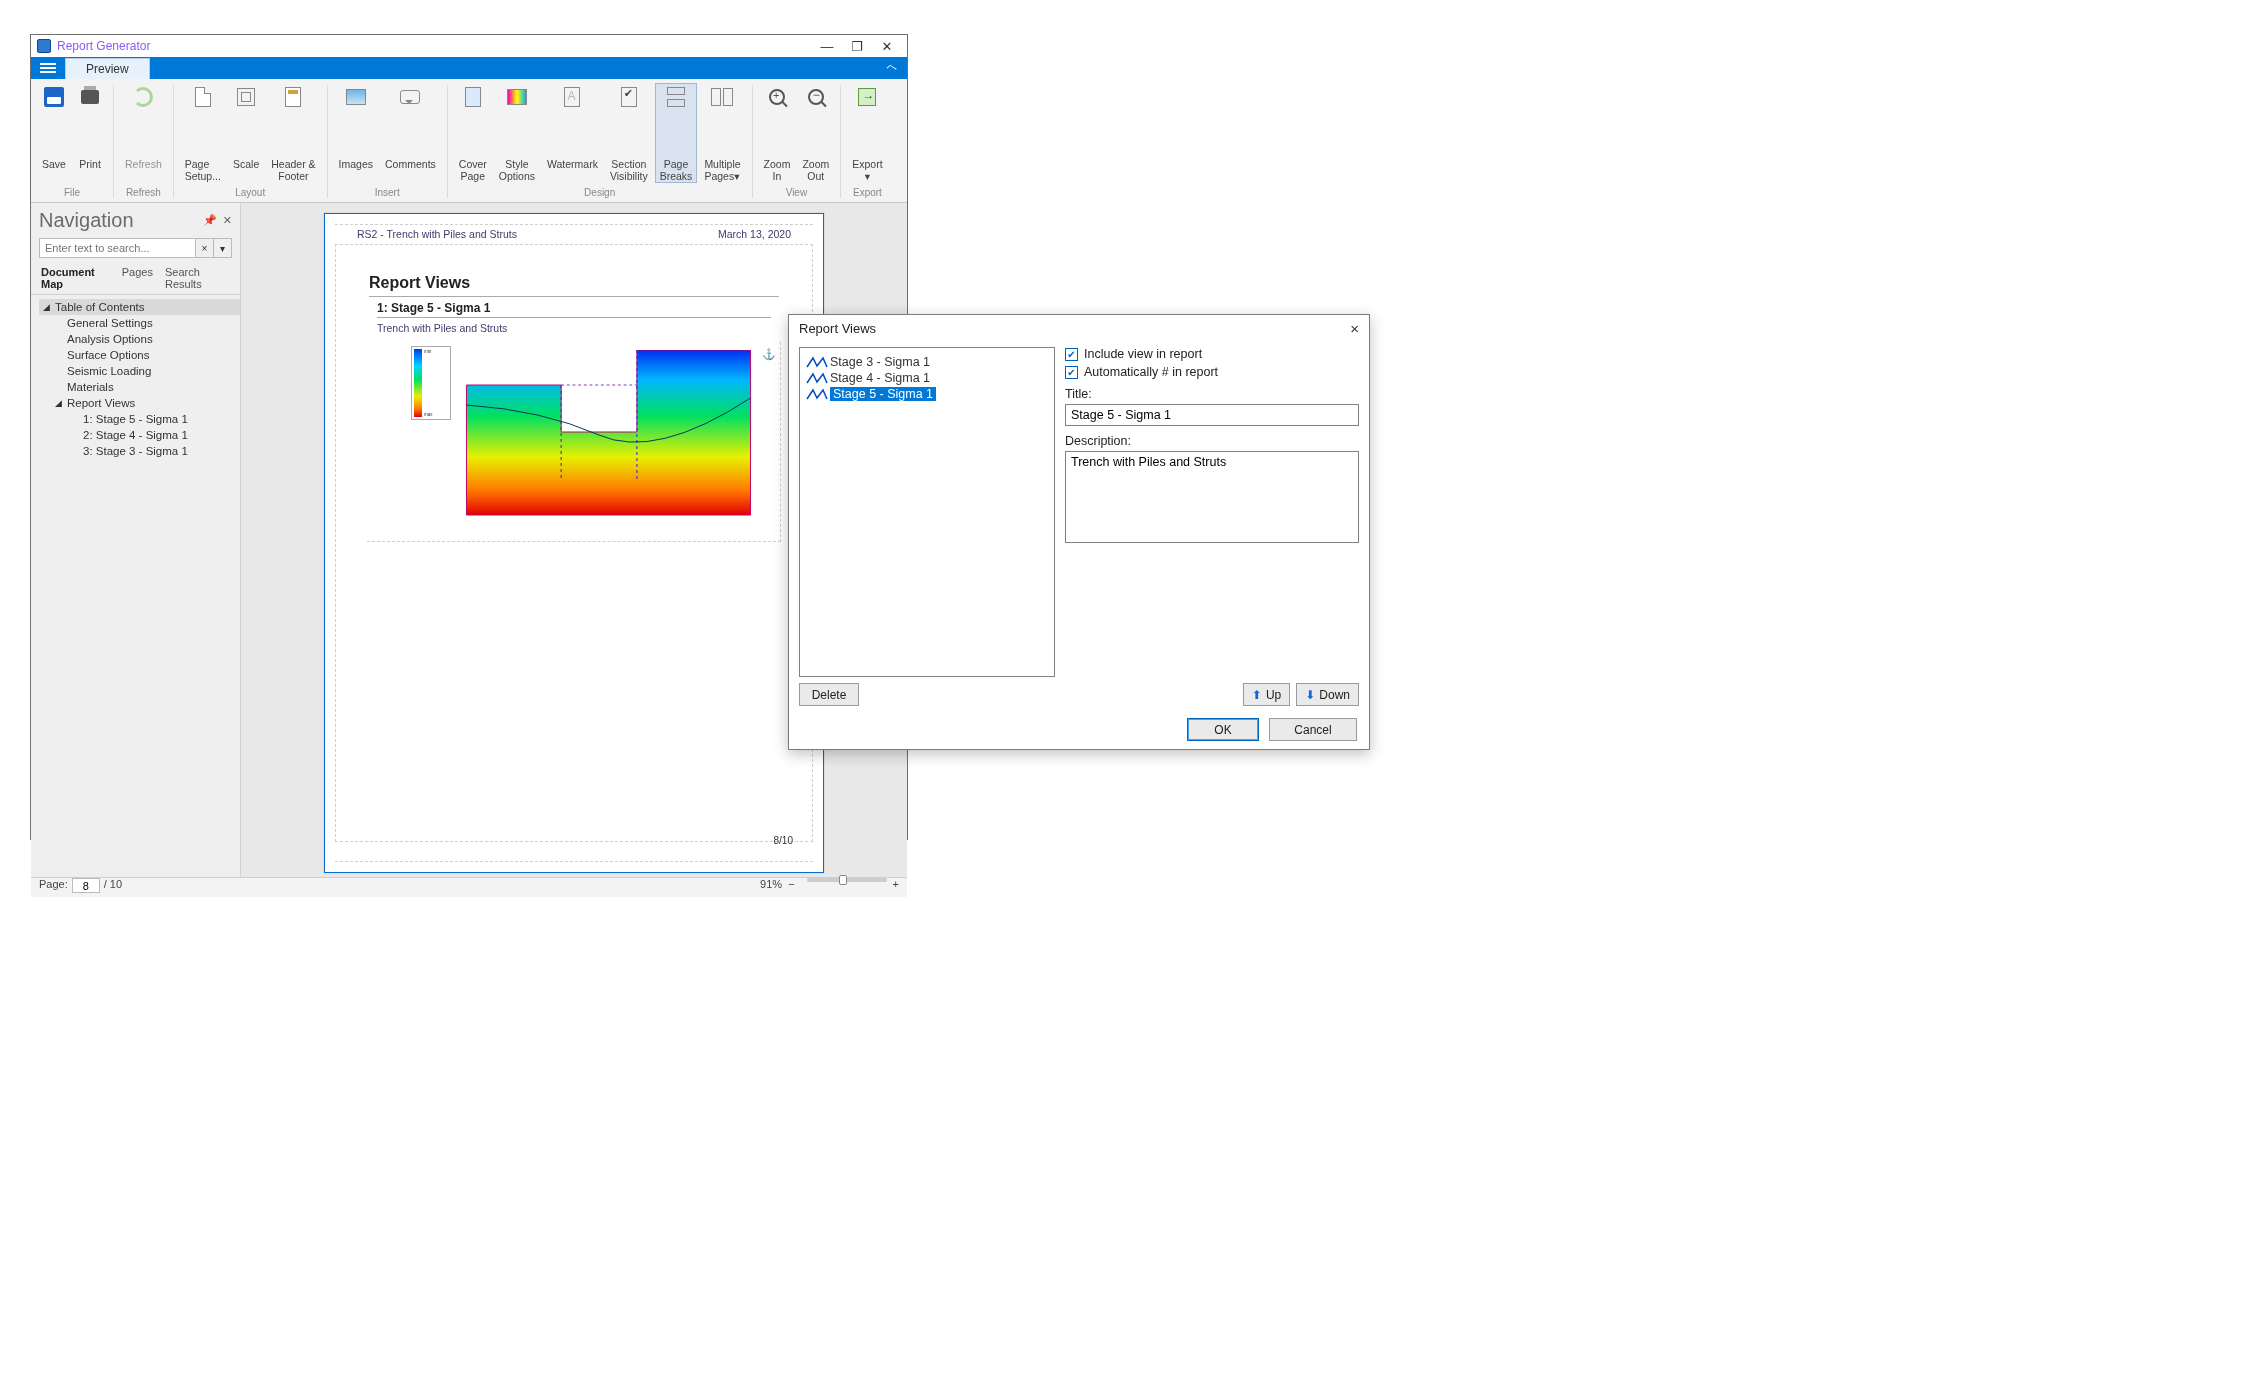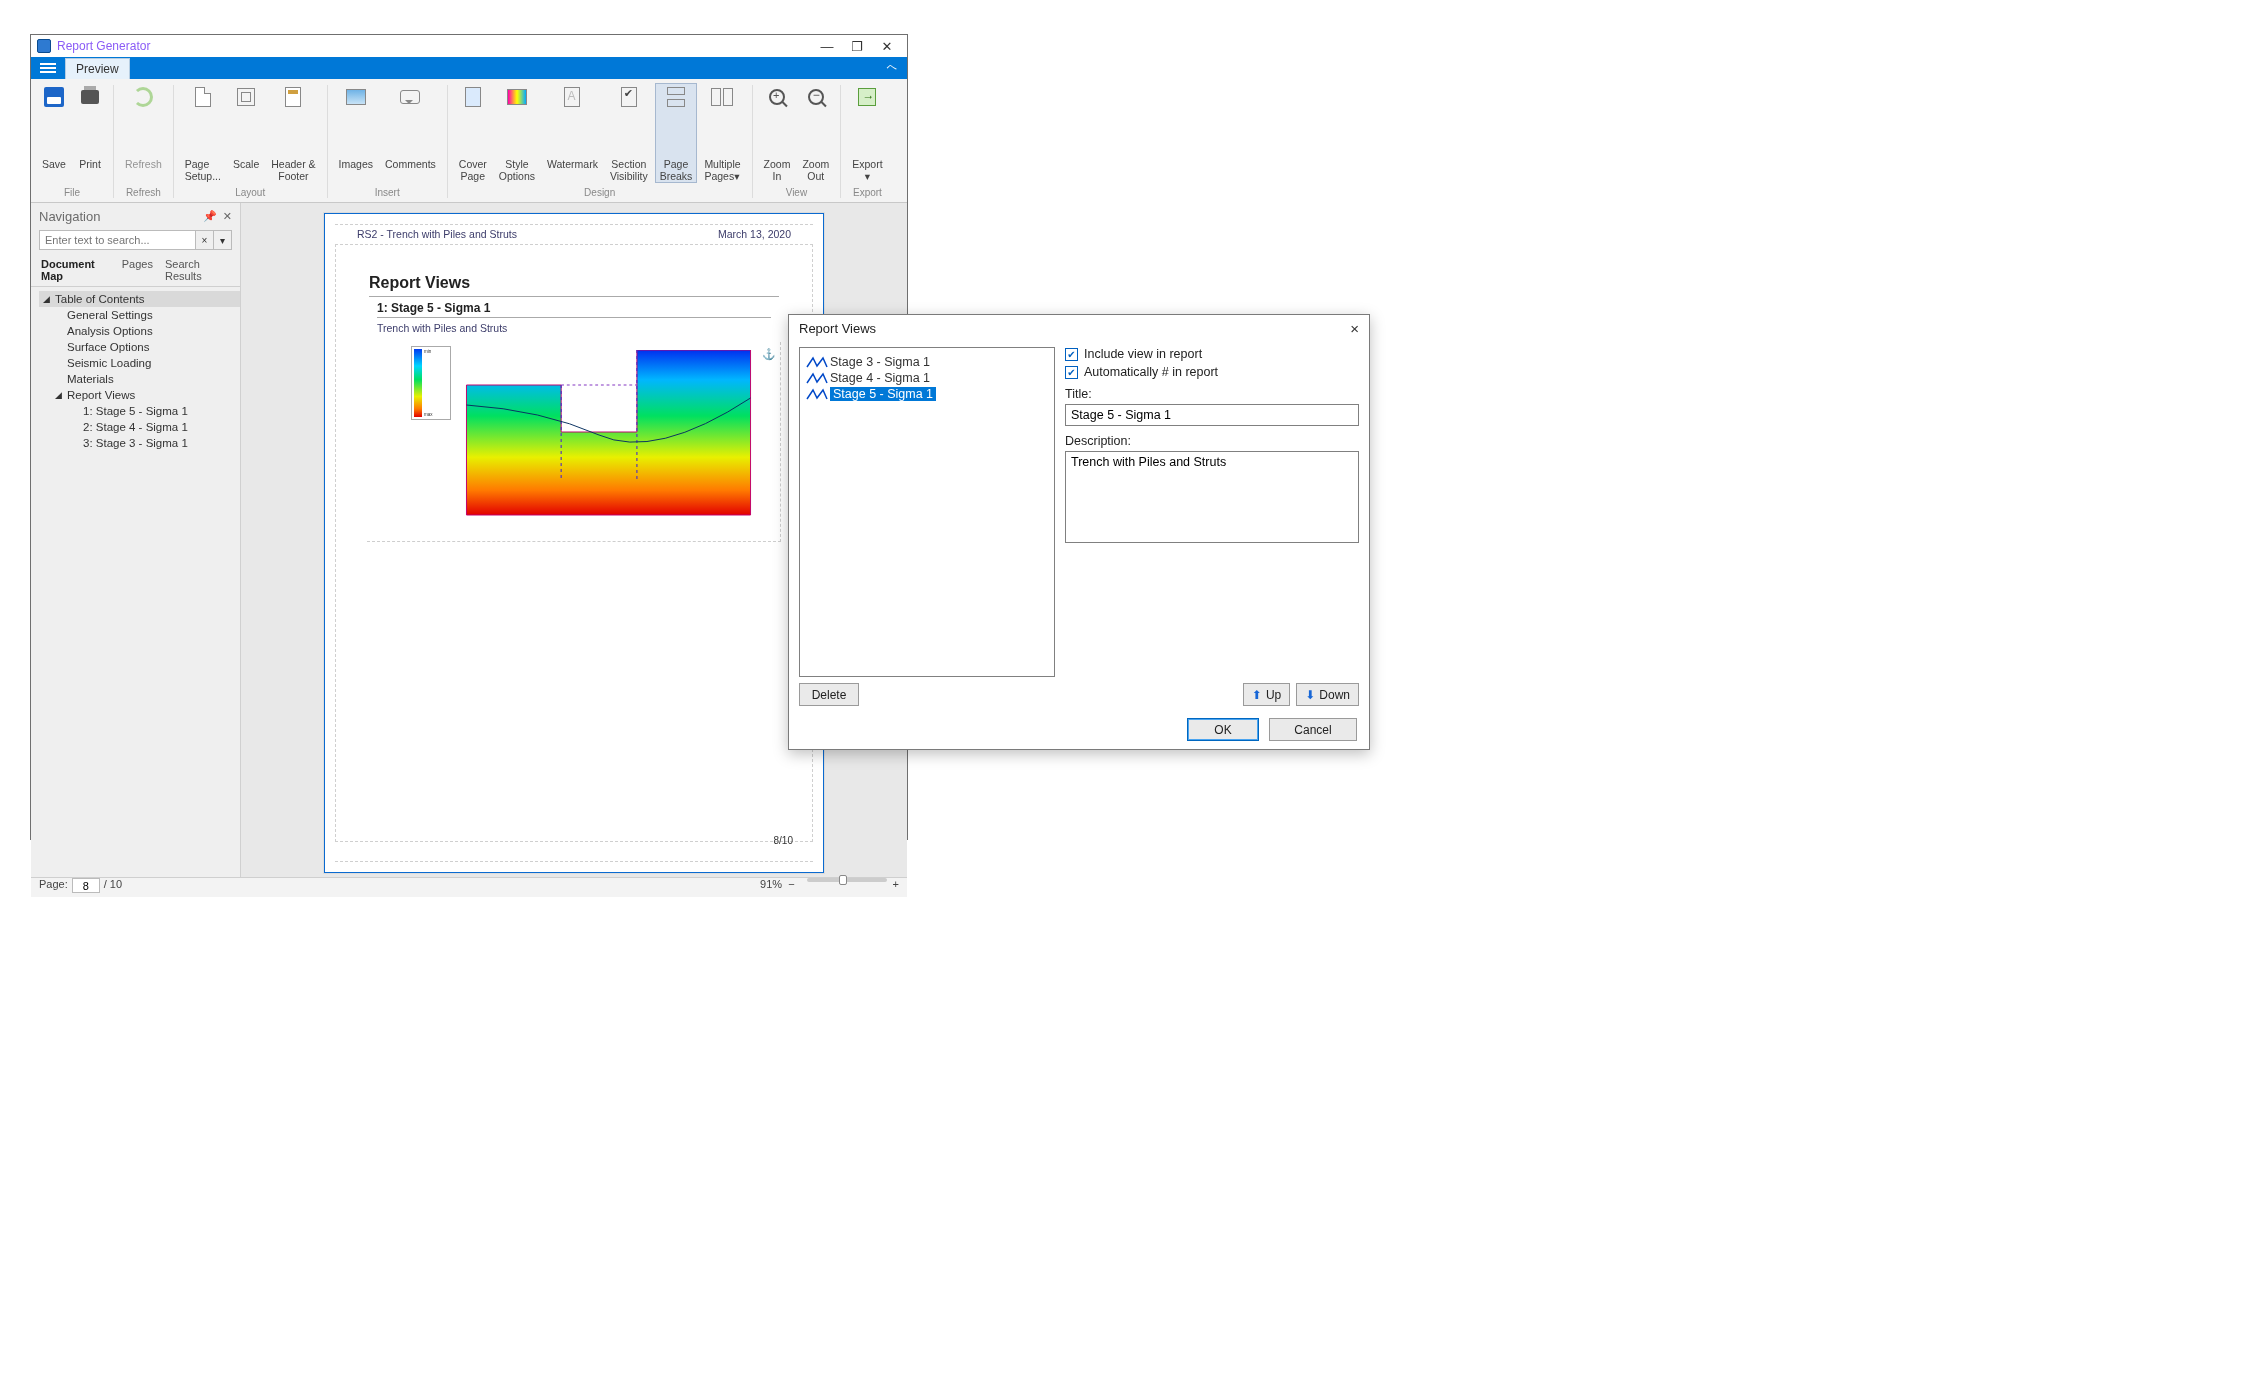--- a/index.html
+++ b/index.html
@@ -15,21 +15,21 @@
   .titlebar-btns{ display:flex; gap:14px; margin-right:6px; }
   .tb-btn     { width:16px; height:16px; display:flex; align-items:center; justify-content:center;
                 font-size:13px; color:#333; cursor:default; }
   .tb-btn.x   { font-size:13px; }
 
   .menubar    { height:22px; background:#fff; display:flex; align-items:stretch; }
   .menu-file  { width:34px; background:#0078d7; display:flex; align-items:center; justify-content:center; }
   .menu-file-bars { width:16px; height:10px; display:flex; flex-direction:column; justify-content:space-between; }
   .menu-file-bars span{ height:2px; background:#fff; }
   .menu-tabs  { flex:1; background:#0078d7; display:flex; align-items:flex-end; position:relative; }
-  .menu-tab   { background:#e6f1fb; color:#333; padding:3px 10px; font-size:12px;
+  .menu-tab   { background:#e6f1fb; color:#333; padding:3px 20px; font-size:12px;
                 border:1px solid #b5cde2; border-bottom:none; }
   .menu-chevron{ position:absolute; right:10px; top:3px; color:#fff; font-size:10px; }
 
   .ribbon     { background:#f3f3f3; border-bottom:1px solid #c8c8c8; padding:4px 2px 2px;
                 display:flex; align-items:stretch; }
   .rgroup     { display:flex; flex-direction:column; align-items:center; padding:0 4px; }
   .rgroup-row { display:flex; gap:2px; }
   .rbtn       { display:flex; flex-direction:column; align-items:center; padding:2px 4px 0;
                 font-size:10.5px; color:#444; min-width:34px; border:1px solid transparent;gap:48px; }
   .rbtn.pressed{ background:#d9e3ef; border:1px solid #a6b8cf; }
@@ -75,21 +75,21 @@
   .ic-zoom.in::before{ content:"+"; position:absolute; left:2px; top:-2px; font-size:11px; color:#555;}
   .ic-zoom.out::before{ content:"−"; position:absolute; left:3px; top:-3px; font-size:12px; color:#555;}
   .ic-export  { width:18px; height:18px; border:1px solid #5a9e3c; background:#d6efc8; position:relative; }
   .ic-export::after{ content:"→"; position:absolute; left:3px; top:-1px; font-size:12px; color:#2c6e12; }
 
   
   .body-area  { display:flex; height:calc(100% - 22px - 22px - 66px - 20px); background:#e8e8e8; }
   .nav-pane   { width:210px; background:#efefef; border-right:1px solid #d0d0d0;
                 display:flex; flex-direction:column; }
   .nav-hdr    { display:flex; align-items:center; padding:6px 8px 2px; }
-  .nav-hdr h3 { font-weight:normal; font-size:13px; color:#6b6b6b; flex:1; }
+  .nav-hdr h3 { font-weight:normal; font-size:20px; color:#6b6b6b; flex:1; }
   .nav-pin,.nav-x{ font-size:11px; color:#666; margin-left:6px; }
   .nav-search { margin:4px 8px; display:flex; }
   .nav-search input{ flex:1; height:20px; border:1px solid #bbb; padding:0 5px; font-size:11px;
                      color:#888; }
   .nav-search-btn{ width:18px; height:20px; border:1px solid #bbb; border-left:none;
                    display:flex; align-items:center; justify-content:center; font-size:10px; }
   .nav-tabs   { display:flex; gap:12px; padding:4px 10px 4px; font-size:11px; color:#555;
                 border-bottom:1px solid #cfcfcf;}
   .nav-tabs .active{ font-weight:bold; color:#222; }
   .nav-tree   { padding:4px 0 4px 8px; font-size:11.5px; color:#333; }

